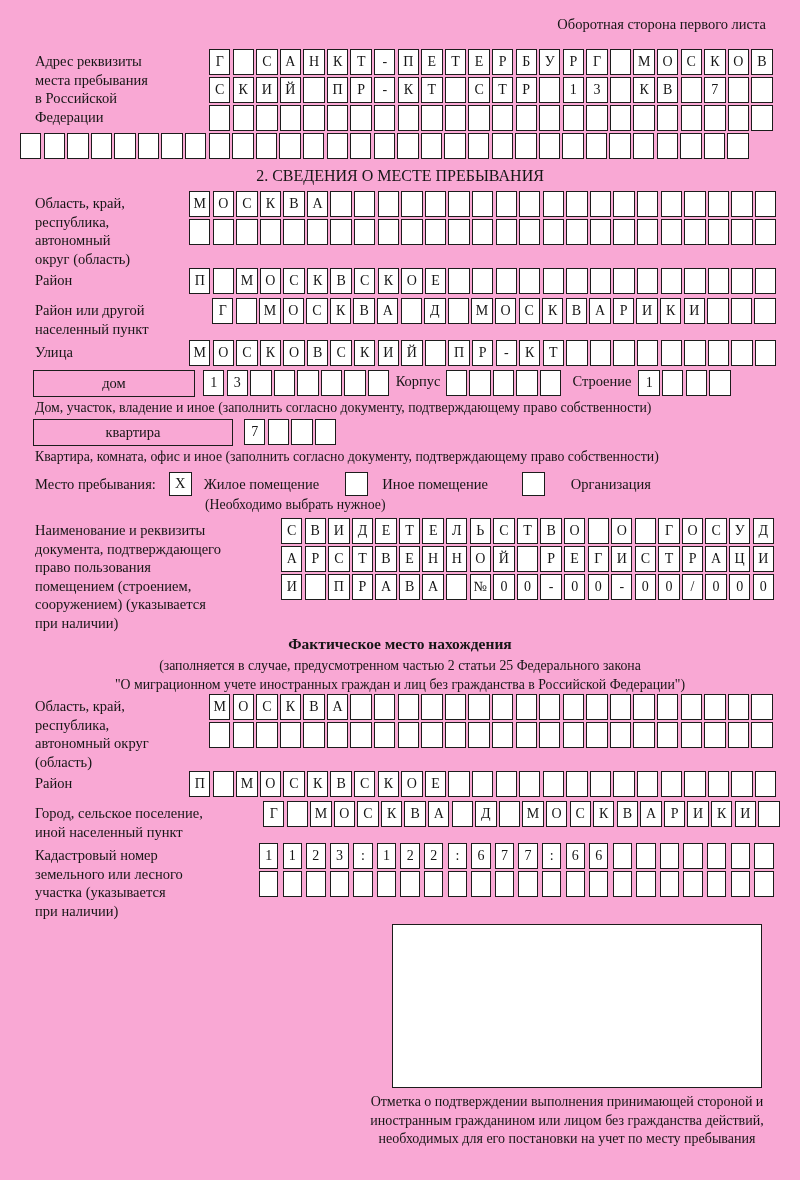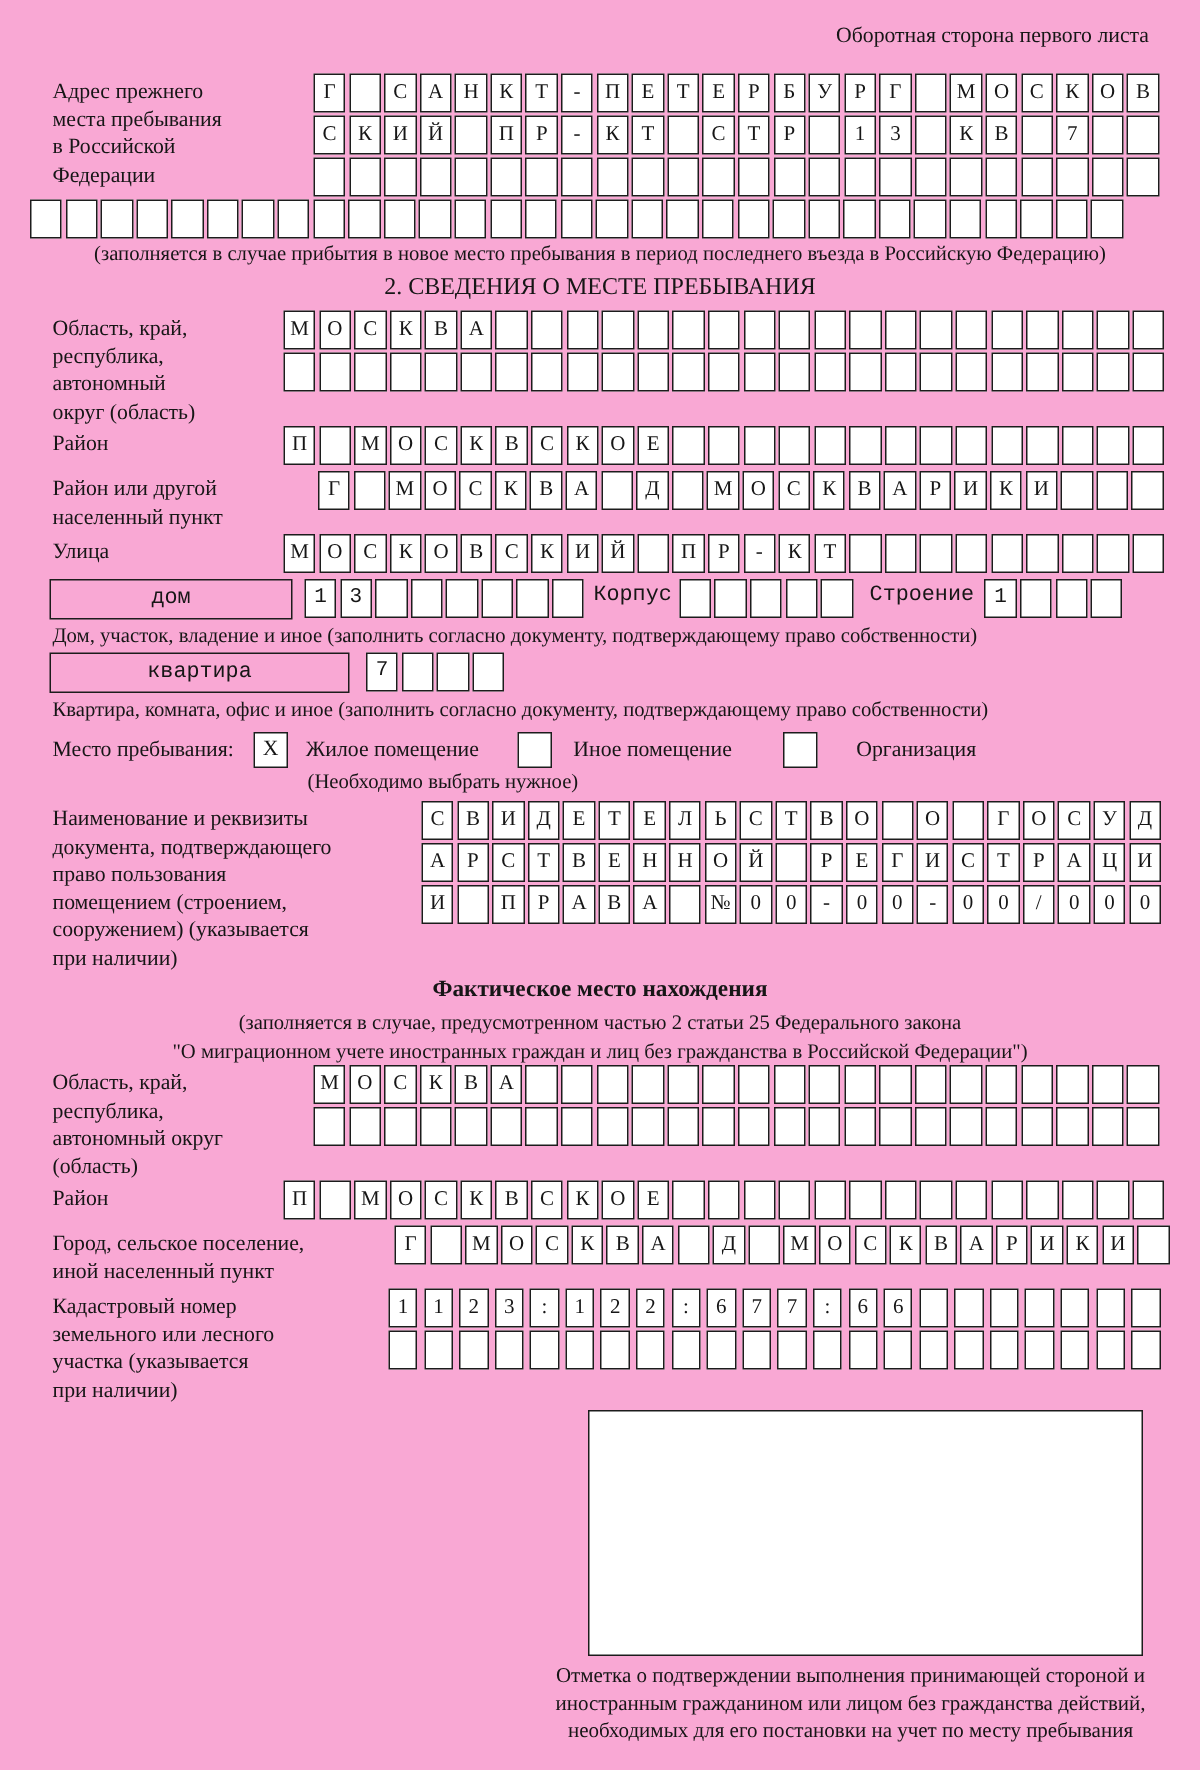--- a/index.html
+++ b/index.html
@@ -22,53 +22,52 @@
   .caption{font-size:13.8px;}
   .center{text-align:center;}
   .heading1{font-size:16px;font-weight:normal;text-align:center;margin:6px 0 6px 0;}
   .heading2{font-size:15.5px;font-weight:bold;text-align:center;margin:3px 0 4px 0;}
   .notes{font-size:13.8px;text-align:center;line-height:18.5px;}
   .inline-label{font-size:14.5px;}
   .wide-box{
     display:inline-block;box-sizing:border-box;height:27px;border:1.7px solid #1c1c1c;
     text-align:center;font-size:14.5px;line-height:24px;vertical-align:top;
   }
-  .house-row,.apt-row{margin-left:33px;height:30px;white-space:nowrap;display:flex;align-items:flex-start;font-family:Liberation Mono, monospace;}
+  .house-row,.apt-row{margin-left:33px;height:30px;white-space:nowrap;display:flex;align-items:flex-start;}
   .house-row .inline-label{padding-top:3px;}
   .chk{
     display:inline-block;box-sizing:border-box;width:23px;height:24px;border:1.7px solid #1c1c1c;
     text-align:center;font-size:14.5px;line-height:21px;vertical-align:middle;background:#fff;
   }
   .place-row{display:flex;align-items:center;margin:3px 0 0 35px;height:26px;}
   .place-note{margin-left:205px;font-size:13.8px;height:18px;}
   .stamp-col{margin-left:352px;width:430px;margin-top:4px;}
   .stamp-box{margin-left:40px;width:368px;height:162px;border:1.8px solid #1c1c1c;background:#fff;}
   .stamp-caption{margin-top:5px;text-align:center;font-size:14px;line-height:18.5px;}
   .mb2{margin-bottom:2px;}
 </style>
 </head>
 <body>
 
 <div class="page">
 
   <div class="backnote">Оборотная сторона первого листа</div>
 
   <div class="field" style="margin-top:16px">
-    <div class="flabel" style="width:143px">Адрес прежнего
+    <div class="flabel" style="width:143px">Адрес реквизиты
 места пребывания
 в Российской
 Федерации</div>
     <div class="rows">
       <div class="box-row"><span class="cell">Г</span><span class="cell"></span><span class="cell">С</span><span class="cell">А</span><span class="cell">Н</span><span class="cell">К</span><span class="cell">Т</span><span class="cell">-</span><span class="cell">П</span><span class="cell">Е</span><span class="cell">Т</span><span class="cell">Е</span><span class="cell">Р</span><span class="cell">Б</span><span class="cell">У</span><span class="cell">Р</span><span class="cell">Г</span><span class="cell"></span><span class="cell">М</span><span class="cell">О</span><span class="cell">С</span><span class="cell">К</span><span class="cell">О</span><span class="cell">В</span></div>
       <div class="box-row"><span class="cell">С</span><span class="cell">К</span><span class="cell">И</span><span class="cell">Й</span><span class="cell"></span><span class="cell">П</span><span class="cell">Р</span><span class="cell">-</span><span class="cell">К</span><span class="cell">Т</span><span class="cell"></span><span class="cell">С</span><span class="cell">Т</span><span class="cell">Р</span><span class="cell"></span><span class="cell">1</span><span class="cell">3</span><span class="cell"></span><span class="cell">К</span><span class="cell">В</span><span class="cell"></span><span class="cell">7</span><span class="cell"></span><span class="cell"></span></div>
       <div class="box-row"><span class="cell"></span><span class="cell"></span><span class="cell"></span><span class="cell"></span><span class="cell"></span><span class="cell"></span><span class="cell"></span><span class="cell"></span><span class="cell"></span><span class="cell"></span><span class="cell"></span><span class="cell"></span><span class="cell"></span><span class="cell"></span><span class="cell"></span><span class="cell"></span><span class="cell"></span><span class="cell"></span><span class="cell"></span><span class="cell"></span><span class="cell"></span><span class="cell"></span><span class="cell"></span><span class="cell"></span></div>
     </div>
   </div>
   <div class="box-row full-row"><span class="cell"></span><span class="cell"></span><span class="cell"></span><span class="cell"></span><span class="cell"></span><span class="cell"></span><span class="cell"></span><span class="cell"></span><span class="cell"></span><span class="cell"></span><span class="cell"></span><span class="cell"></span><span class="cell"></span><span class="cell"></span><span class="cell"></span><span class="cell"></span><span class="cell"></span><span class="cell"></span><span class="cell"></span><span class="cell"></span><span class="cell"></span><span class="cell"></span><span class="cell"></span><span class="cell"></span><span class="cell"></span><span class="cell"></span><span class="cell"></span><span class="cell"></span><span class="cell"></span><span class="cell"></span><span class="cell"></span></div>
-  <div class="caption center">(заполняется в случае прибытия в новое место пребывания в период последнего въезда в Российскую Федерацию)</div>
 
   <div class="heading1">2. СВЕДЕНИЯ О МЕСТЕ ПРЕБЫВАНИЯ</div>
 
   <div class="field">
     <div class="flabel" style="width:123px">Область, край,
 республика,
 автономный
 округ (область)</div>
     <div class="rows">
       <div class="box-row"><span class="cell">М</span><span class="cell">О</span><span class="cell">С</span><span class="cell">К</span><span class="cell">В</span><span class="cell">А</span><span class="cell"></span><span class="cell"></span><span class="cell"></span><span class="cell"></span><span class="cell"></span><span class="cell"></span><span class="cell"></span><span class="cell"></span><span class="cell"></span><span class="cell"></span><span class="cell"></span><span class="cell"></span><span class="cell"></span><span class="cell"></span><span class="cell"></span><span class="cell"></span><span class="cell"></span><span class="cell"></span><span class="cell"></span></div>

